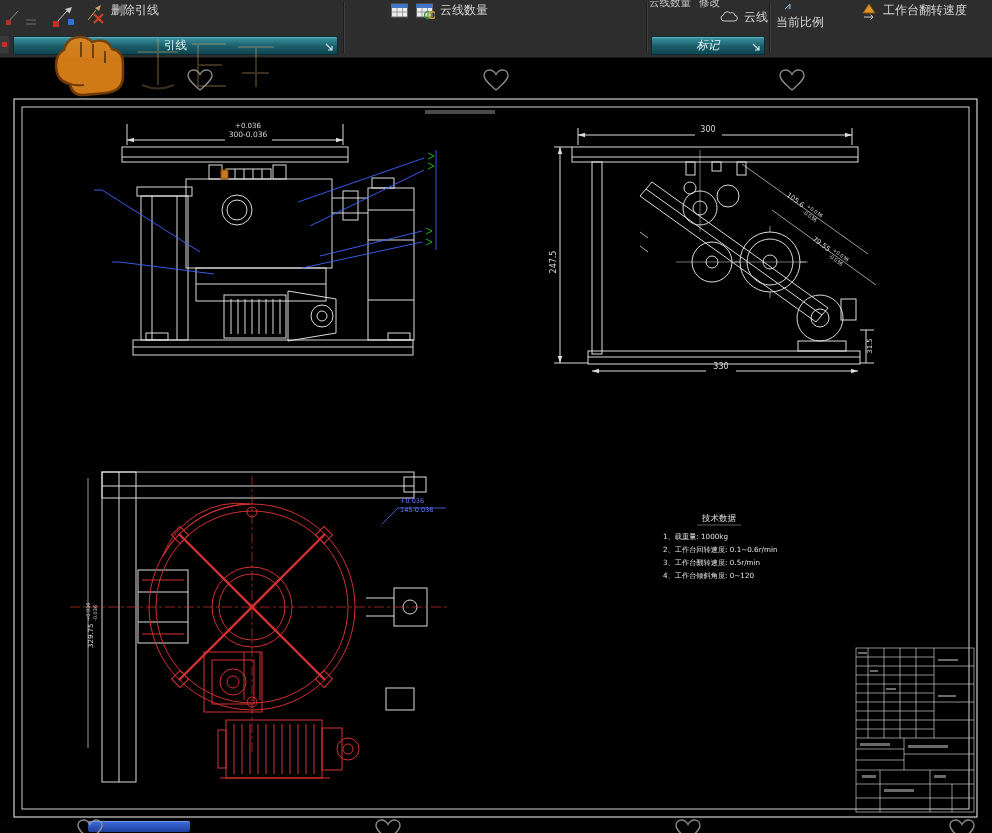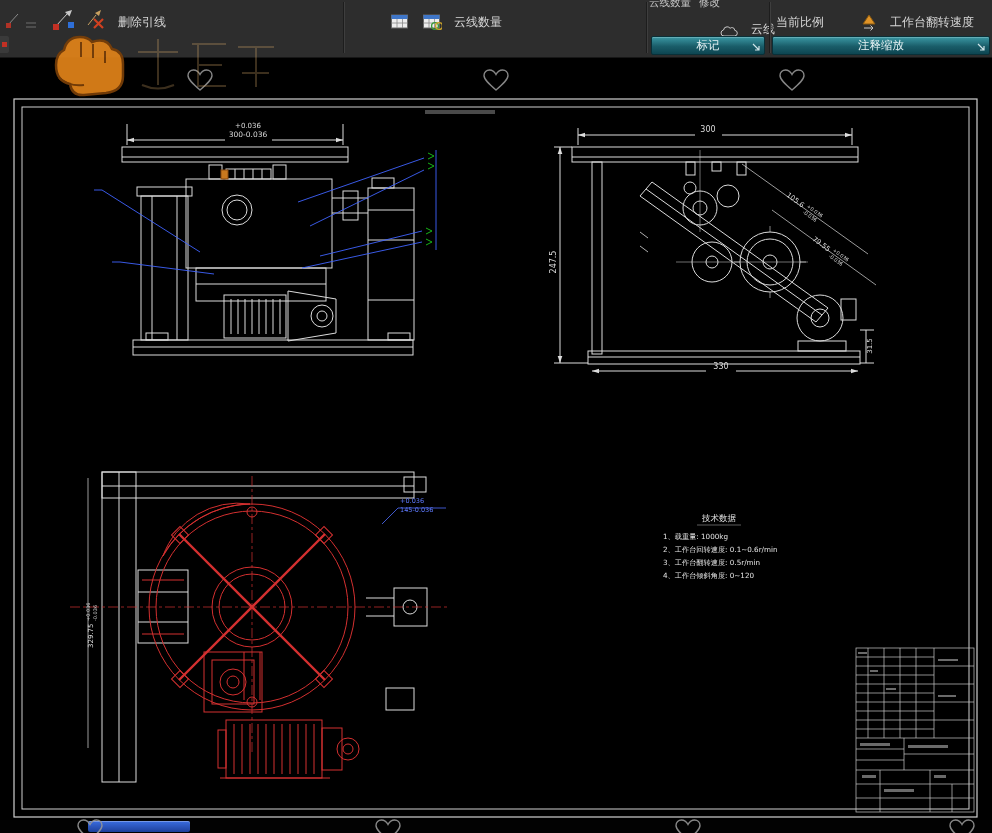--- a/index.html
+++ b/index.html
@@ -2,21 +2,21 @@
 <html><head>
 <meta charset="utf-8">
 <style>
   html,body{margin:0;padding:0;}
   body{width:992px;height:833px;position:relative;background:#000;overflow:hidden;
        font-family:"Liberation Sans","DejaVu Sans",sans-serif;}
 
   
   .ribbon{position:absolute;top:0;left:0;width:992px;height:57px;background:#2d2d2d;
           border-bottom:1px solid #171717;overflow:hidden;z-index:10;}
-  .rb-btn{position:absolute;display:flex;align-items:flex-end;gap:12px;height:29px;top:2px;
+  .rb-btn{position:absolute;display:flex;align-items:flex-start;gap:5px;height:29px;top:2px;
           color:#d6d6d6;font-size:12px;white-space:nowrap;cursor:default;}
   .rb-ic{display:inline-flex;align-items:center;justify-content:center;}
   .clip-label{position:absolute;top:-4px;font-size:10.5px;color:#c6c6c6;white-space:nowrap;}
   .sep{position:absolute;top:2px;height:51px;width:0;border-left:1px solid #1d1d1d;border-right:1px solid #3e3e3e;}
   .panel-bar{position:absolute;top:36px;height:17px;border-radius:2px;
              background:linear-gradient(180deg,#3b98a4 0%,#1a5d69 55%,#0d4551 100%);
              border:1px solid #093038;box-shadow:inset 0 1px 0 rgba(255,255,255,.22);
              color:#e6f2f4;font-size:11.5px;display:flex;align-items:center;justify-content:center;}
   .panel-arrow{position:absolute;right:3px;bottom:2px;width:9px;height:9px;}
   .red-stub{position:absolute;left:0;top:36px;width:9px;height:17px;background:#3a3a3a;border-radius:0 2px 2px 0;}
@@ -362,35 +362,35 @@
       <path d="M3 11 L9 2 L15 11 Z" fill="#e09428" stroke="#8a5a10"></path>
       <path d="M4 15 h9 m-2.5 -2.5 L13 15 l-2.5 2.5" stroke="#c8c8c8" fill="none"></path>
     </svg>
     <span>工作台翻转速度</span>
   </div>
 
   <div class="red-stub">
       <i></i>
     </div>
 
-
-
-  <div class="panel-bar" style="left:651px;width:112px;">
+  <div class="panel-bar" style="left:13px;width:323px;">
+    <span>引线</span>
+    <svg class="panel-arrow" viewBox="0 0 9 9">
+      <path d="M1 1 L7 7 M7 3 V7 H3" stroke="#cfe4e8" stroke-width="1.2" fill="none"></path>
+    </svg>
+  </div>
+
+
+  <div class="panel-bar" style="left:651px;width:112px;font-style:italic;">
     <span>标记</span>
     <svg class="panel-arrow" viewBox="0 0 9 9">
       <path d="M1 1 L7 7 M7 3 V7 H3" stroke="#cfe4e8" stroke-width="1.2" fill="none"></path>
     </svg>
   </div>
 
-  <div class="panel-bar" style="left:772px;width:216px;">
-    <span>注释缩放</span>
-    <svg class="panel-arrow" viewBox="0 0 9 9">
-      <path d="M1 1 L7 7 M7 3 V7 H3" stroke="#cfe4e8" stroke-width="1.2" fill="none"></path>
-    </svg>
-  </div>
 </div>
 
 <div class="watermark">
   <svg width="260" height="88" viewBox="0 0 260 88">
     <g opacity="0.92">
       <path d="M20 64 q-14 -3 -14 -19 q0 -11 8 -15 q3 -13 16 -13 q8 0 12 5 q15 -5 20 7 q11 2 11 15 v12 q0 15 -17 17 l-22 2 q-12 1 -14 -11 z" fill="#e2841a" stroke="#7a3f08" stroke-width="2.5"></path>
       <path d="M31 22 v15 M43 24 v14 M55 31 v12 M9 58 q11 9 25 7" stroke="#7a3f08" stroke-width="2" fill="none"></path>
     </g>
     <g opacity="0.28" stroke="#d8a86a" fill="none" stroke-width="2">
       <path d="M88 32 h40 M108 19 v46 M92 65 q16 7 32 0"></path>

